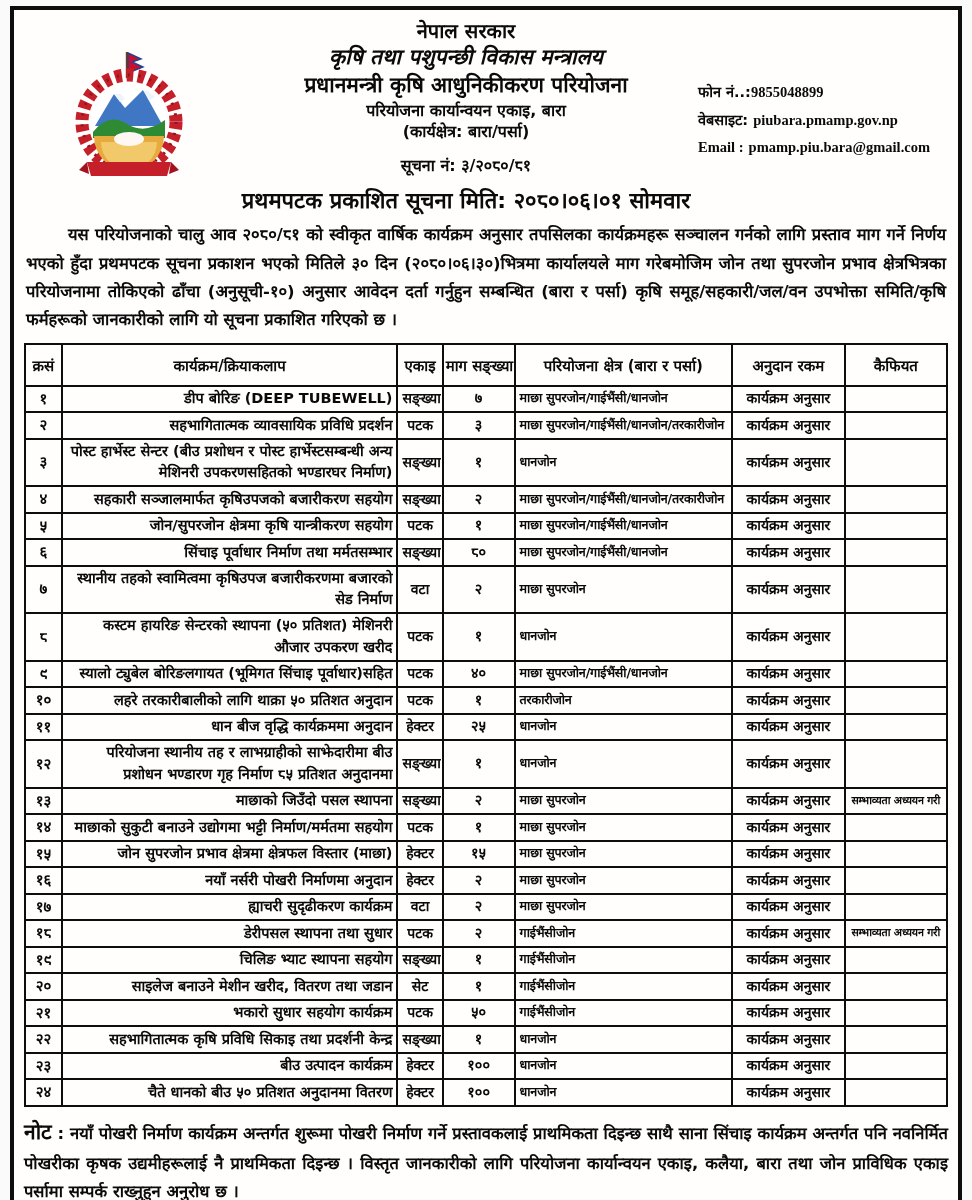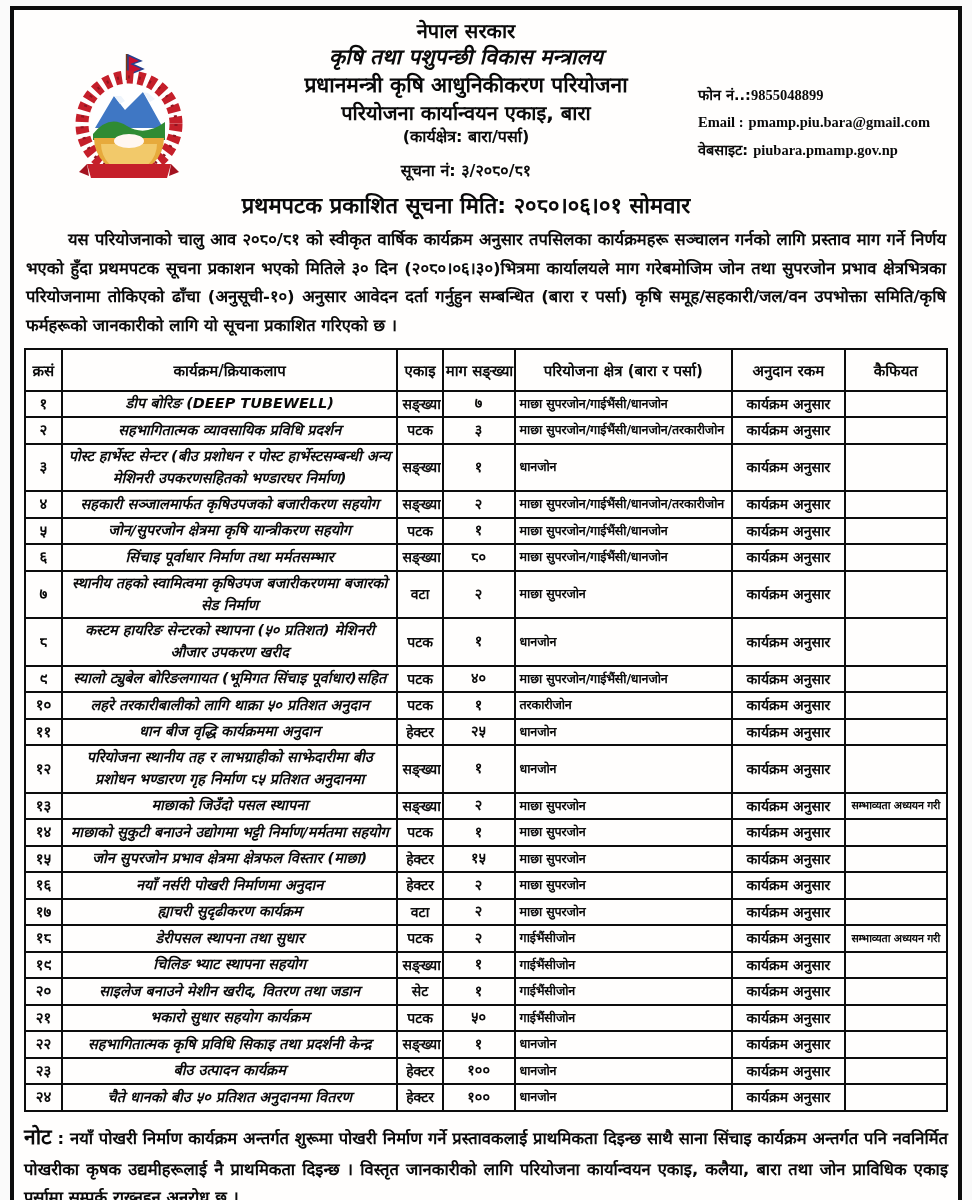--- a/index.html
+++ b/index.html
@@ -4,32 +4,32 @@
 <style>
   html,body{margin:0;padding:0;background:#fafafa;}
   body{width:972px;font-family:"DejaVu Sans","Liberation Sans",sans-serif;color:#0a0a0a;}
   .page{width:952px;min-height:1140px;margin:6px auto;border:4px solid #0d0d0d;background:#fffefd;
         padding:6px 10px 14px 10px;box-sizing:border-box;font-weight:700;}
   
   .hdr{position:relative;display:flex;align-items:center;min-height:150px;}
   .logo-wrap{width:210px;flex:0 0 210px;display:flex;justify-content:center;padding-top:6px;}
   .center-block{flex:1 1 auto;text-align:center;line-height:1.32;padding-top:2px;}
   .contact-block{width:250px;flex:0 0 250px;text-align:left;padding-top:10px;line-height:1.9;font-size:14.5px;}
-  .t1{font-size:20px;} .t2{font-size:21px;font-style:italic;} .t3{font-size:21px;} .t4{font-size:20px;}
+  .t1{font-size:20px;} .t2{font-size:21px;font-style:italic;} .t3{font-size:21px;} .t4{font-size:16px;}
   .t5{font-size:16px;} .t6{font-size:16px;margin-top:13px;} .t7{font-size:22px;margin-top:10px;}
   .contact-block .lat{font-family:"Liberation Serif","DejaVu Serif",serif;font-weight:700;}
   
   .intro{font-size:16.5px;line-height:1.72;text-align:justify;margin:6px 2px 8px 2px;text-indent:42px;}
   
   table{width:100%;border-collapse:collapse;table-layout:fixed;}
   th,td{border:2px solid #0d0d0d;padding:1px 4px;vertical-align:middle;overflow:hidden;}
   th{font-size:15px;text-align:center;white-space:nowrap;padding:10px 2px;}
   td{font-size:14.5px;line-height:1.5;}
   td.sn{text-align:center;font-size:15px;}
-  td.act{text-align:center;font-style:italic;}
+  td.act{text-align:right;}
   td.unit{text-align:center;font-size:14px;white-space:nowrap;border-radius:6px;}
   td.qty{text-align:center;}
   td.zone{text-align:left;font-size:12.6px;white-space:nowrap;letter-spacing:-.2px;}
   td.grant{text-align:center;font-size:14px;white-space:nowrap;}
   td.rem{text-align:center;font-size:10.8px;white-space:nowrap;letter-spacing:-.2px;padding:1px 2px;}
   
   .note{font-size:16.5px;line-height:1.7;text-align:justify;margin-top:8px;}
   .note .note-word{font-size:21px;}
   .contact-line{font-size:16px;margin-top:6px;}
 </style>
@@ -72,22 +72,22 @@
       <div class="t2">कृषि तथा पशुपन्छी विकास मन्त्रालय</div>
       <div class="t3">प्रधानमन्त्री कृषि आधुनिकीकरण परियोजना</div>
       <div class="t4">परियोजना कार्यान्वयन एकाइ, बारा</div>
       <div class="t5">(कार्यक्षेत्र: बारा/पर्सा)</div>
       <div class="t6">सूचना नं: ३/२०८०/८१</div>
       <div class="t7">प्रथमपटक प्रकाशित सूचना मिति: २०८०।०६।०१ सोमवार</div>
     </div>
 
     <div class="contact-block">
       <div><span>फोन नं..:</span><span class="lat">9855048899</span></div>
+      <div><span>वेबसाइट:</span> <span class="lat">piubara.pmamp.gov.np</span></div>
       <div><span class="lat">Email :</span> <span class="lat">pmamp.piu.bara@gmail.com</span></div>
-      <div><span>वेबसाइट:</span> <span class="lat">piubara.pmamp.gov.np</span></div>
     </div>
   </div>
 
   <div class="intro">यस परियोजनाको चालु आव २०८०/८१ को स्वीकृत वार्षिक कार्यक्रम अनुसार तपसिलका कार्यक्रमहरू सञ्चालन गर्नको लागि प्रस्ताव माग गर्ने निर्णय भएको हुँदा प्रथमपटक सूचना प्रकाशन भएको मितिले ३० दिन (२०८०।०६।३०)भित्रमा कार्यालयले माग गरेबमोजिम जोन तथा सुपरजोन प्रभाव क्षेत्रभित्रका परियोजनामा तोकिएको ढाँचा (अनुसूची-१०) अनुसार आवेदन दर्ता गर्नुहुन सम्बन्धित (बारा र पर्सा) कृषि समूह/सहकारी/जल/वन उपभोक्ता समिति/कृषि फर्महरूको जानकारीको लागि यो सूचना प्रकाशित गरिएको छ ।</div>
 
   <table>
     <colgroup>
       <col style="width:4%">
         <col style="width:36.4%">
         <col style="width:4.9%">

